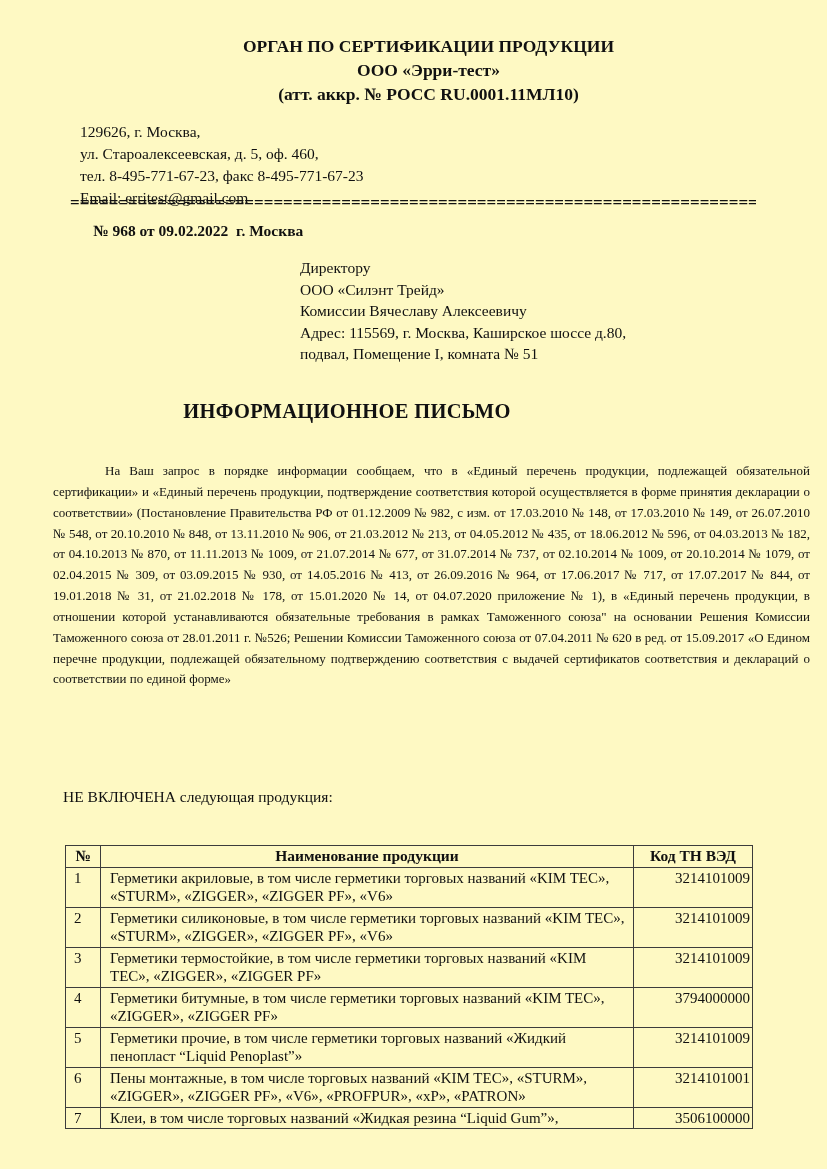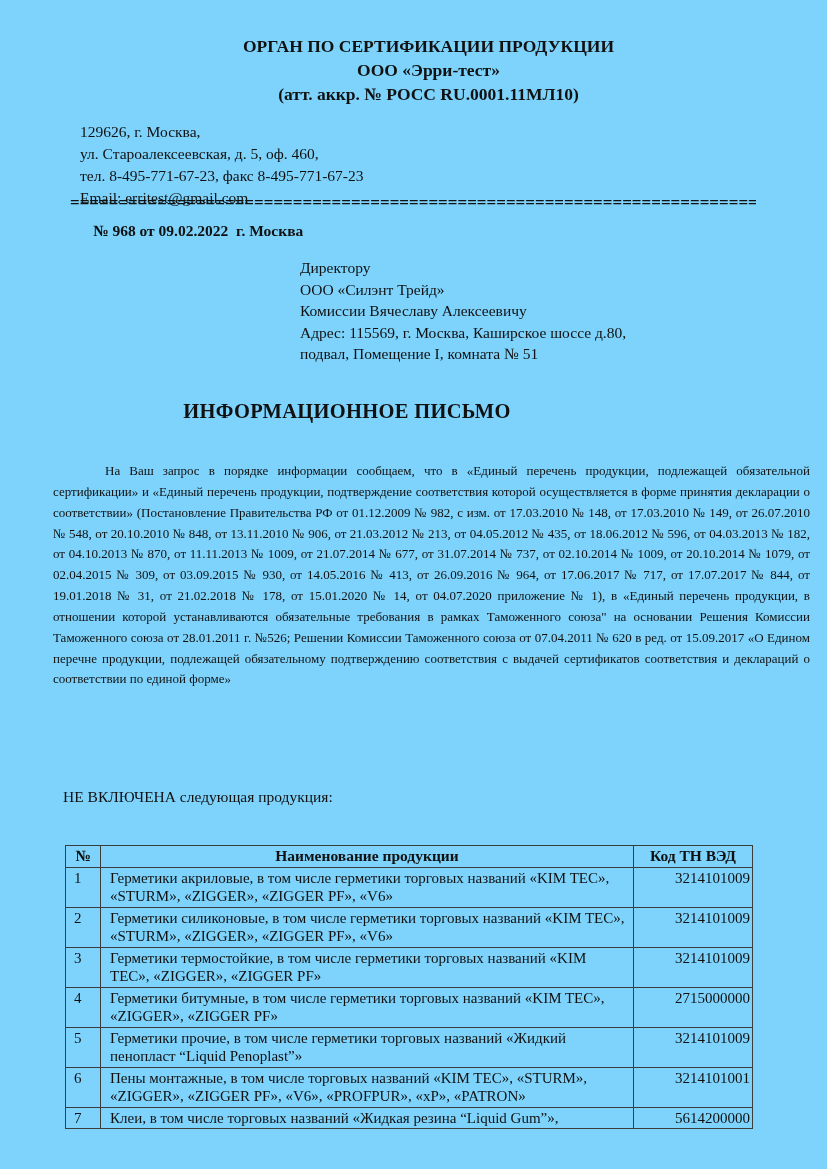--- a/index.html
+++ b/index.html
@@ -1,20 +1,20 @@
 <!DOCTYPE html>
 <html><head>
 <meta charset="utf-8">
 <style>
   html,body{margin:0;padding:0;background:#888;}
   .page{
     position:relative;
     width:827px;height:1169px;
     margin:0 auto;
-    background:#7dd3fc;
+    background:#fef9c3;
     color:#111;
     font-family:"Liberation Serif","DejaVu Serif",serif;
     overflow:hidden;
   }
   
   .letterhead{
     position:absolute;top:34px;left:15px;width:827px;
     text-align:center;font-weight:bold;
     font-size:17.5px;line-height:24px;
   }
@@ -140,36 +140,36 @@
 
   <tr>
     <td class="cell-num">3</td>
     <td class="cell-name">Герметики термостойкие, в том числе герметики торговых названий «KIM TEC», «ZIGGER», «ZIGGER PF»</td>
     <td class="cell-code">3214101009</td>
   </tr>
 
   <tr>
     <td class="cell-num">4</td>
     <td class="cell-name">Герметики битумные, в том числе герметики торговых названий «KIM TEC», «ZIGGER», «ZIGGER PF»</td>
-    <td class="cell-code">2715000000</td>
+    <td class="cell-code">3794000000</td>
   </tr>
 
   <tr>
     <td class="cell-num">5</td>
     <td class="cell-name">Герметики прочие, в том числе герметики торговых названий «Жидкий пенопласт “Liquid Penoplast”»</td>
     <td class="cell-code">3214101009</td>
   </tr>
 
   <tr>
     <td class="cell-num">6</td>
     <td class="cell-name">Пены монтажные, в том числе торговых названий «KIM TEC», «STURM», «ZIGGER», «ZIGGER PF», «V6», «PROFPUR», «xP», «PATRON»</td>
     <td class="cell-code">3214101001</td>
   </tr>
 
   <tr>
     <td class="cell-num">7</td>
     <td class="cell-name">Клеи, в том числе торговых названий «Жидкая резина “Liquid Gum”»,</td>
-    <td class="cell-code">5614200000</td>
+    <td class="cell-code">3506100000</td>
   </tr>
 </tbody>
   </table>
 
 </div>
 
 </body></html>

